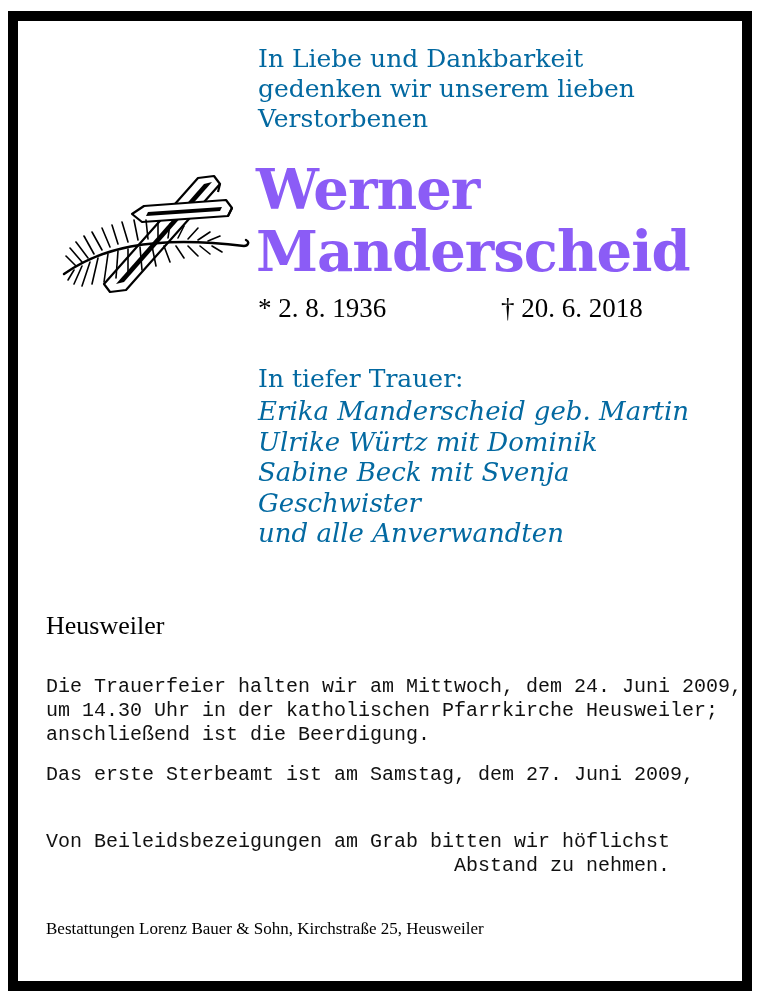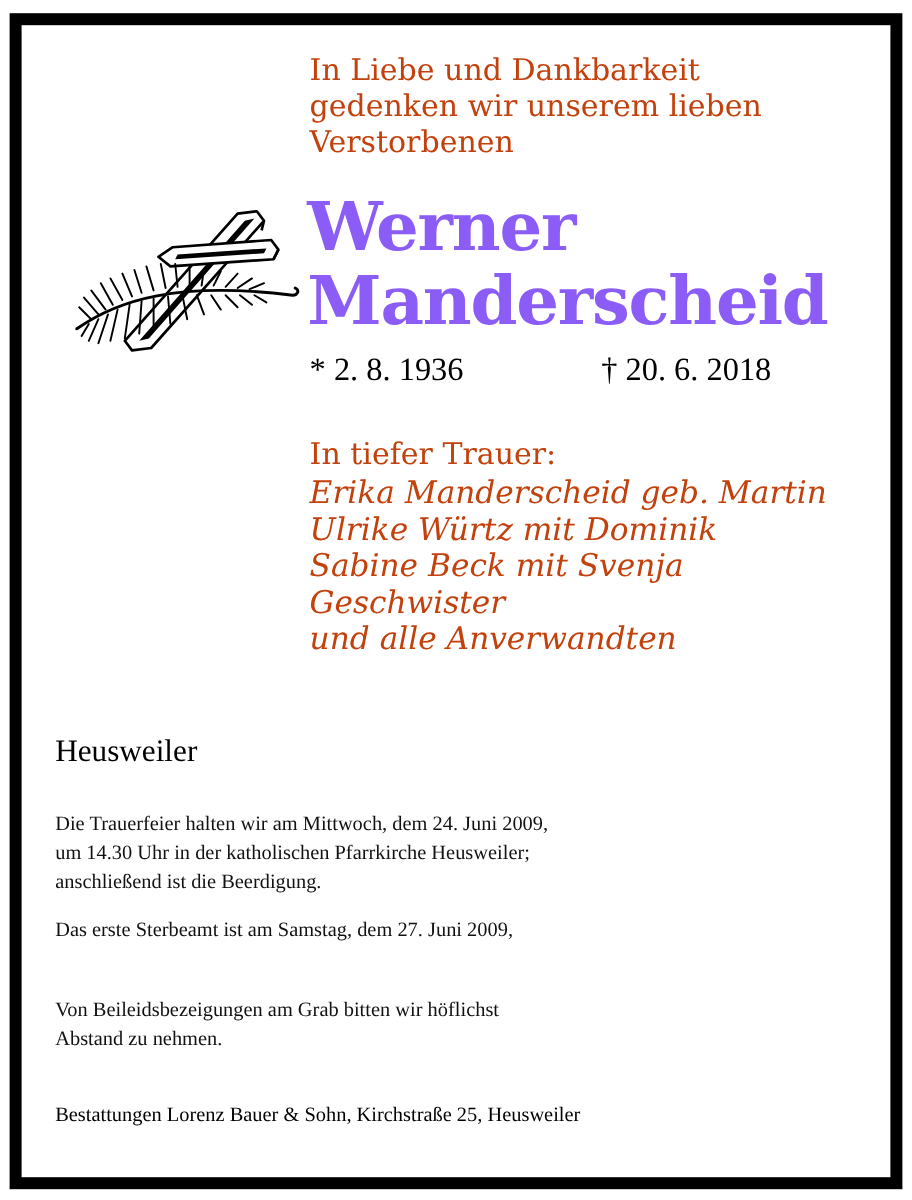--- a/index.html
+++ b/index.html
@@ -1,39 +1,39 @@
 <!DOCTYPE html>
 <html><head>
   <meta charset="utf-8">
   <style>
     html, body { margin: 0; padding: 0; background: #ffffff; }
     body { width: 760px; height: 1000px; position: relative; overflow: hidden; }
     .frame {
       position: absolute; left: 8px; top: 11px; width: 724px; height: 960px;
       border: 10px solid #000; background: #fff;
     }
-    .serif { font-family: "DejaVu Serif", "Liberation Serif", serif; color: #c2410c; }
+    .serif { font-family: "DejaVu Serif", "Liberation Serif", serif; color: #0369a1; }
     .abs { position: absolute; }
     .intro { left: 258px; top: 44px; font-size: 25px; line-height: 30px; }
     .intro div { white-space: nowrap; }
     .name { left: 256px; top: 158px; font-family: "DejaVu Serif", serif; font-weight: bold; font-size: 56px; line-height: 62px; letter-spacing: -1px; color: #8b5cf6; }
     .name div { white-space: nowrap; }
     .dates { left: 258px; top: 292px; width: 420px; font-size: 27px; line-height: 32px; font-family: "Liberation Serif", serif; }
     .dates .born { position: absolute; left: 0; top: 0; white-space: nowrap; }
     .dates .died { position: absolute; left: 243px; top: 0; white-space: nowrap; }
     .mourning { left: 258px; top: 364px; font-size: 25px; line-height: 30px; }
     .mourning .heading { margin-bottom: 2px; }
     .mourners { font-style: italic; font-size: 26px; line-height: 30.5px; }
     .mourners div { white-space: nowrap; }
     .place { left: 46px; top: 611px; font-size: 26px; line-height: 30px; font-family: "Liberation Serif", serif; }
-    .para { left: 46px; font-size: 17px; line-height: 24px; font-family: Liberation Serif, serif; color: #111; }
+    .para { left: 46px; font-size: 20px; line-height: 24px; font-family: Liberation Mono, monospace; color: #111; }
     .para div { white-space: nowrap; }
     .p1 { top: 675px; }
     .p2 { top: 763px; }
-    .p3 { top: 830px; }
+    .p3 { top: 830px; text-align: right; }
     .footer { left: 46px; top: 917px; font-size: 17px; line-height: 24px; font-family: "Liberation Serif", serif; white-space: nowrap; }
     .emblem { left: 58px; top: 170px; width: 196px; height: 128px; }
   </style>
 </head>
 <body>
 
 <div class="frame"></div>
 
 <svg class="abs emblem" viewBox="0 0 196 128" xmlns="http://www.w3.org/2000/svg">
 

